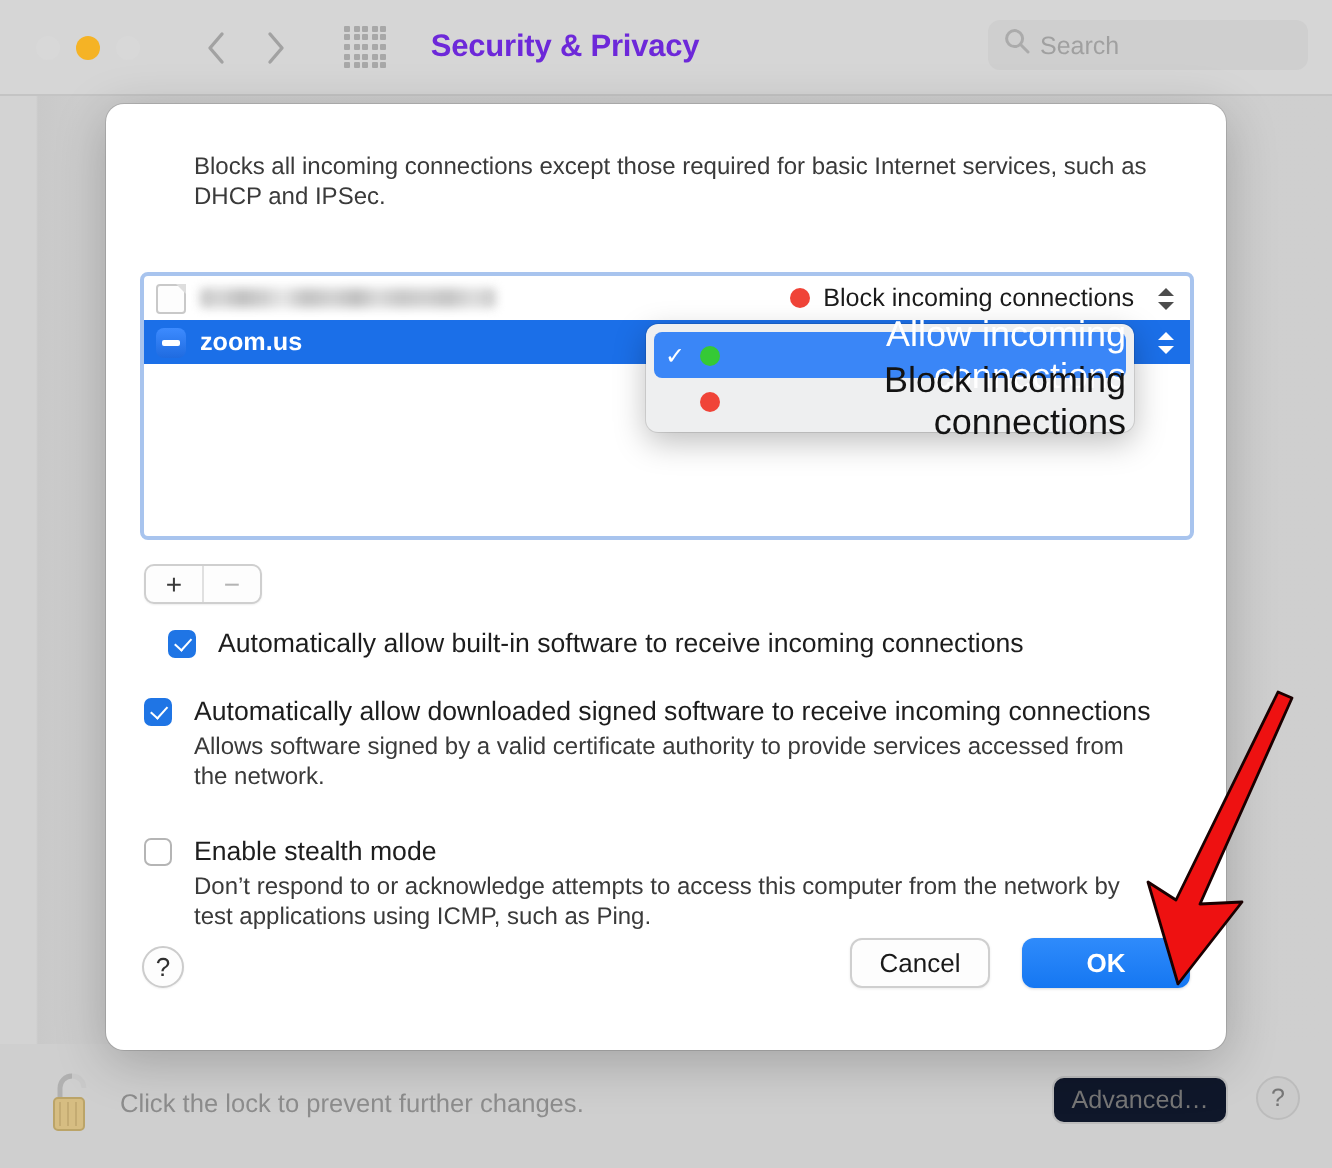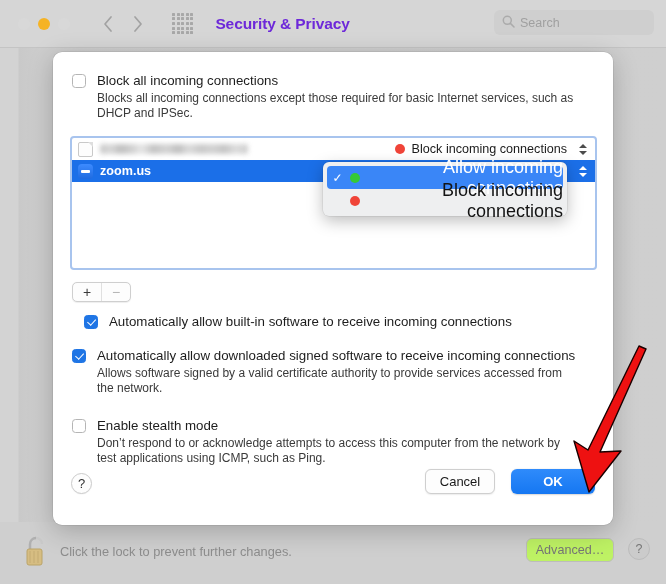--- a/index.html
+++ b/index.html
@@ -401,21 +401,21 @@
     position: absolute;
     left: 60px; top: 22px;
     font-size: 12.8px;
     color: #8d8d8d;
   }
   #advanced-btn {
     position: absolute;
     right: 52px; top: 16px;
     width: 88px; height: 24px;
     border-radius: 6px;
-    background: #bef264;
+    background: #0f172a;
     border: 1px solid #bcbcbc;
     display: flex;
     align-items: center;
     justify-content: center;
     font-size: 12.6px;
     color: #767676;
   }
   #bottom-help {
     position: absolute;
     right: 16px; top: 16px;
@@ -518,24 +518,20 @@
       </svg>
     </span>
     <span id="lock-text">Click the lock to prevent further changes.</span>
     <div id="advanced-btn">Advanced…</div>
     <div id="bottom-help">?</div>
   </div>
 
   <div id="sheet">
 
     <div id="block-all-section">
-      <div class="cb-row">
-        <span class="cb"></span>
-        <span class="cb-label">Block all incoming connections</span>
-      </div>
       <div class="cb-desc">Blocks all incoming connections except those required for basic Internet services, such as DHCP and IPSec.</div>
     </div>
 
     <div id="app-list">
 
       <div class="app-row">
         <span class="app-icon generic"></span>
         <span class="app-name redacted"></span>
         <span class="row-status">
           <span class="dot red"></span>

